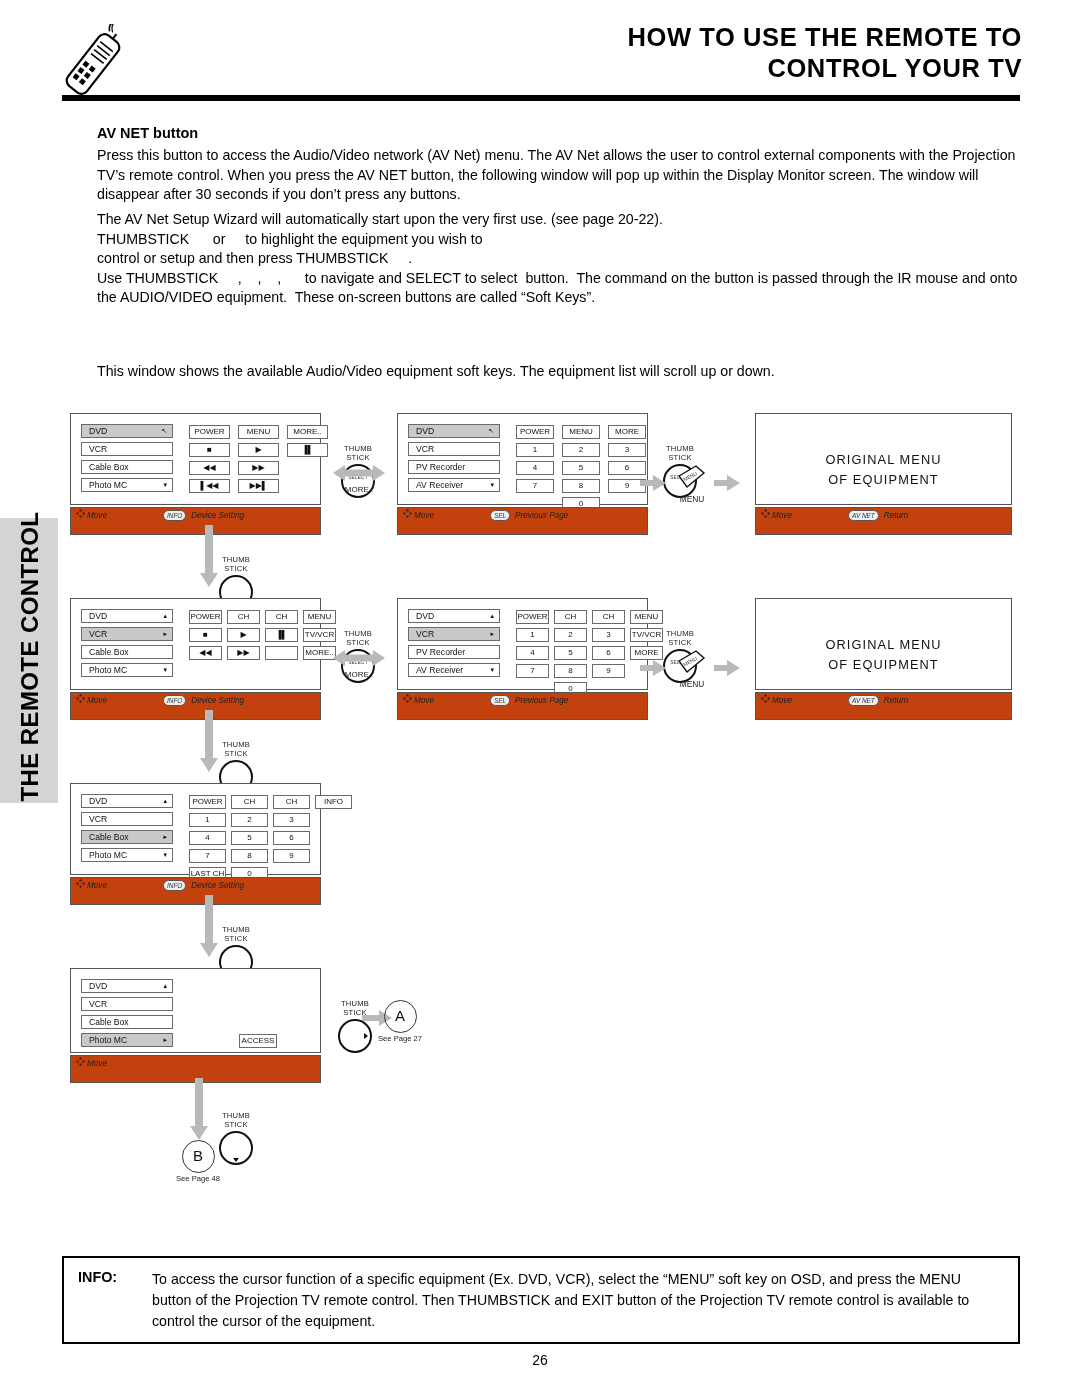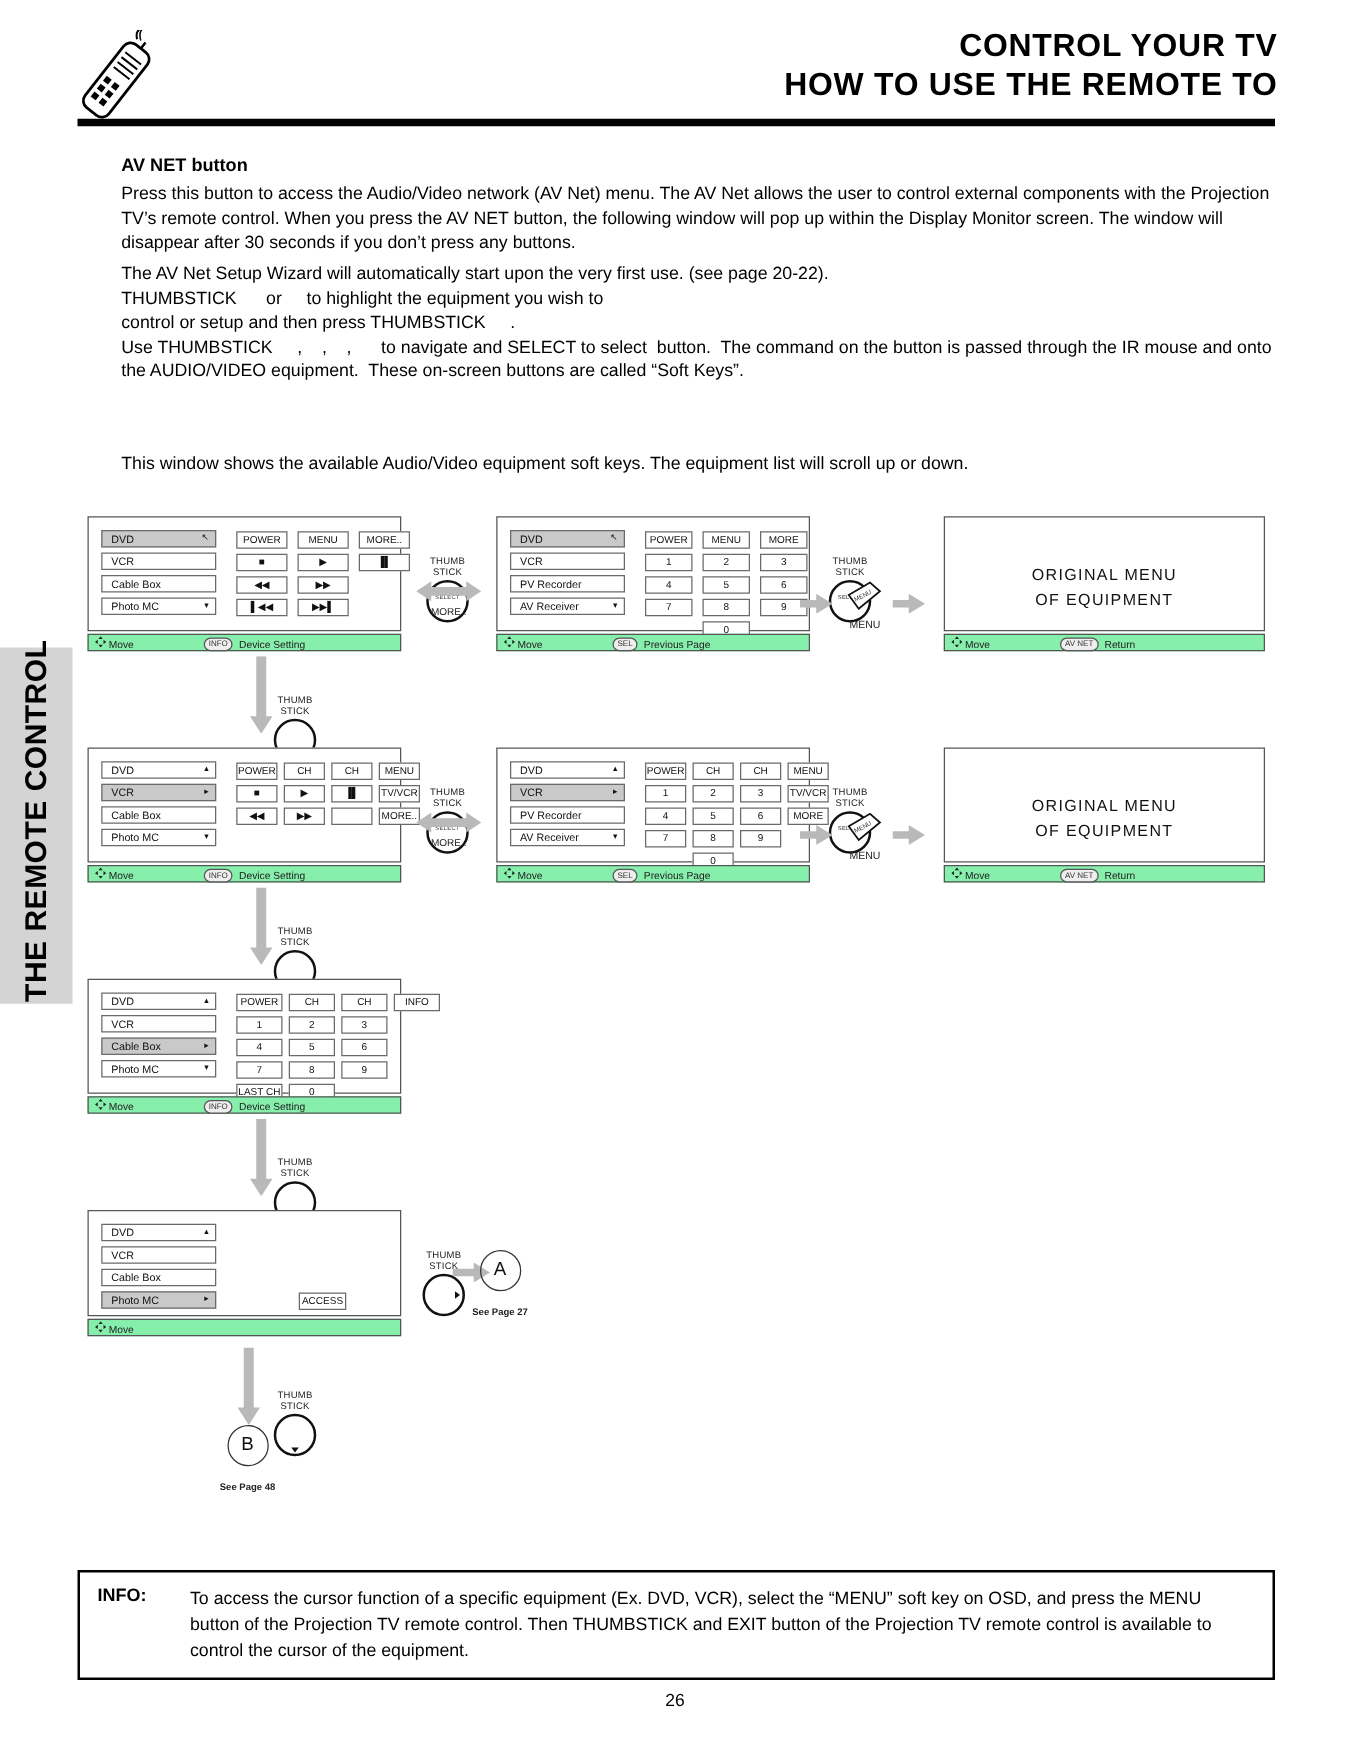--- a/index.html
+++ b/index.html
@@ -40,23 +40,23 @@
     font-weight:bold;font-size:24px;letter-spacing:.4px;
     line-height:58px;text-align:center;white-space:nowrap;
   }
 
   
   .osd{position:absolute;}
   .osd .screen{
     border:1.2px solid #555;background:#fff;box-sizing:border-box;position:relative;
   }
   .osd .statusbar{
-    border:1.2px solid #555;background:#86efac;box-sizing:border-box;
-    height:14px;margin-top:2px;position:relative;
-    font-size:8.2px;line-height:15px;color:#222;
+    border:1.2px solid #555;background:#c2410c;box-sizing:border-box;
+    height:28px;margin-top:2px;position:relative;
+    font-size:8.2px;line-height:15px;color:#222;font-style:italic;
   }
   .statusbar .movewrap{position:absolute;left:5px;top:0;white-space:nowrap;}
   .statusbar .cross{display:inline-block;vertical-align:middle;margin-right:2px;}
   .statusbar .k{
     display:inline-block;border:1px solid #555;border-radius:6px;
     font-size:6.4px;padding:0 3px;line-height:9px;vertical-align:middle;
     background:#eee;color:#333;
   }
   .statusbar .act{position:absolute;top:0;white-space:nowrap;}
 
@@ -106,21 +106,21 @@
   .origmenu{
     position:absolute;left:0;right:0;text-align:center;
     font-size:12.8px;line-height:20px;letter-spacing:1.1px;color:#111;
   }
 
   .pagecircle{position:absolute;text-align:center;}
   .pagecircle .circ{
     width:31px;height:31px;border:1.4px solid #333;border-radius:50%;
     margin:0 auto;font-size:15px;line-height:30px;color:#111;
   }
-  .pagecircle .cap{font-size:7.6px;margin-top:12px;color:#222;white-space:nowrap;font-weight:bold;}
+  .pagecircle .cap{font-size:7.6px;margin-top:1px;color:#222;white-space:nowrap;}
 
   .downarrow{position:absolute;}
 
   
   #notebox{
     position:absolute;left:62px;top:1256px;width:958px;height:88px;
     border:2.2px solid #000;box-sizing:border-box;background:#fff;
   }
   #note-label{position:absolute;left:14px;top:11px;font-weight:bold;font-size:14.4px;}
   #note-text{position:absolute;left:88px;top:11px;width:852px;font-size:14.2px;line-height:21px;}
@@ -145,22 +145,22 @@
         <rect x="37" y="42" width="5" height="5" fill="#000"></rect>
         <rect x="45" y="42" width="5" height="5" fill="#000"></rect>
         <rect x="37" y="50" width="5" height="5" fill="#000"></rect>
         <rect x="45" y="50" width="5" height="5" fill="#000"></rect>
         <rect x="37" y="58" width="5" height="5" fill="#000"></rect>
         <rect x="45" y="58" width="5" height="5" fill="#000"></rect>
       </g>
     </svg>
   </div>
   <div id="title-block">
+    <div class="tline">HOW TO USE THE REMOTE TO</div>
     <div class="tline">CONTROL YOUR TV</div>
-    <div class="tline">HOW TO USE THE REMOTE TO</div>
   </div>
   <div id="header-rule"></div>
 </div>
 
 <div id="side-tab">
   <div id="side-tab-label">THE REMOTE CONTROL</div>
 </div>
 
 <div id="content">
   <div class="sub-head">AV NET button</div>

